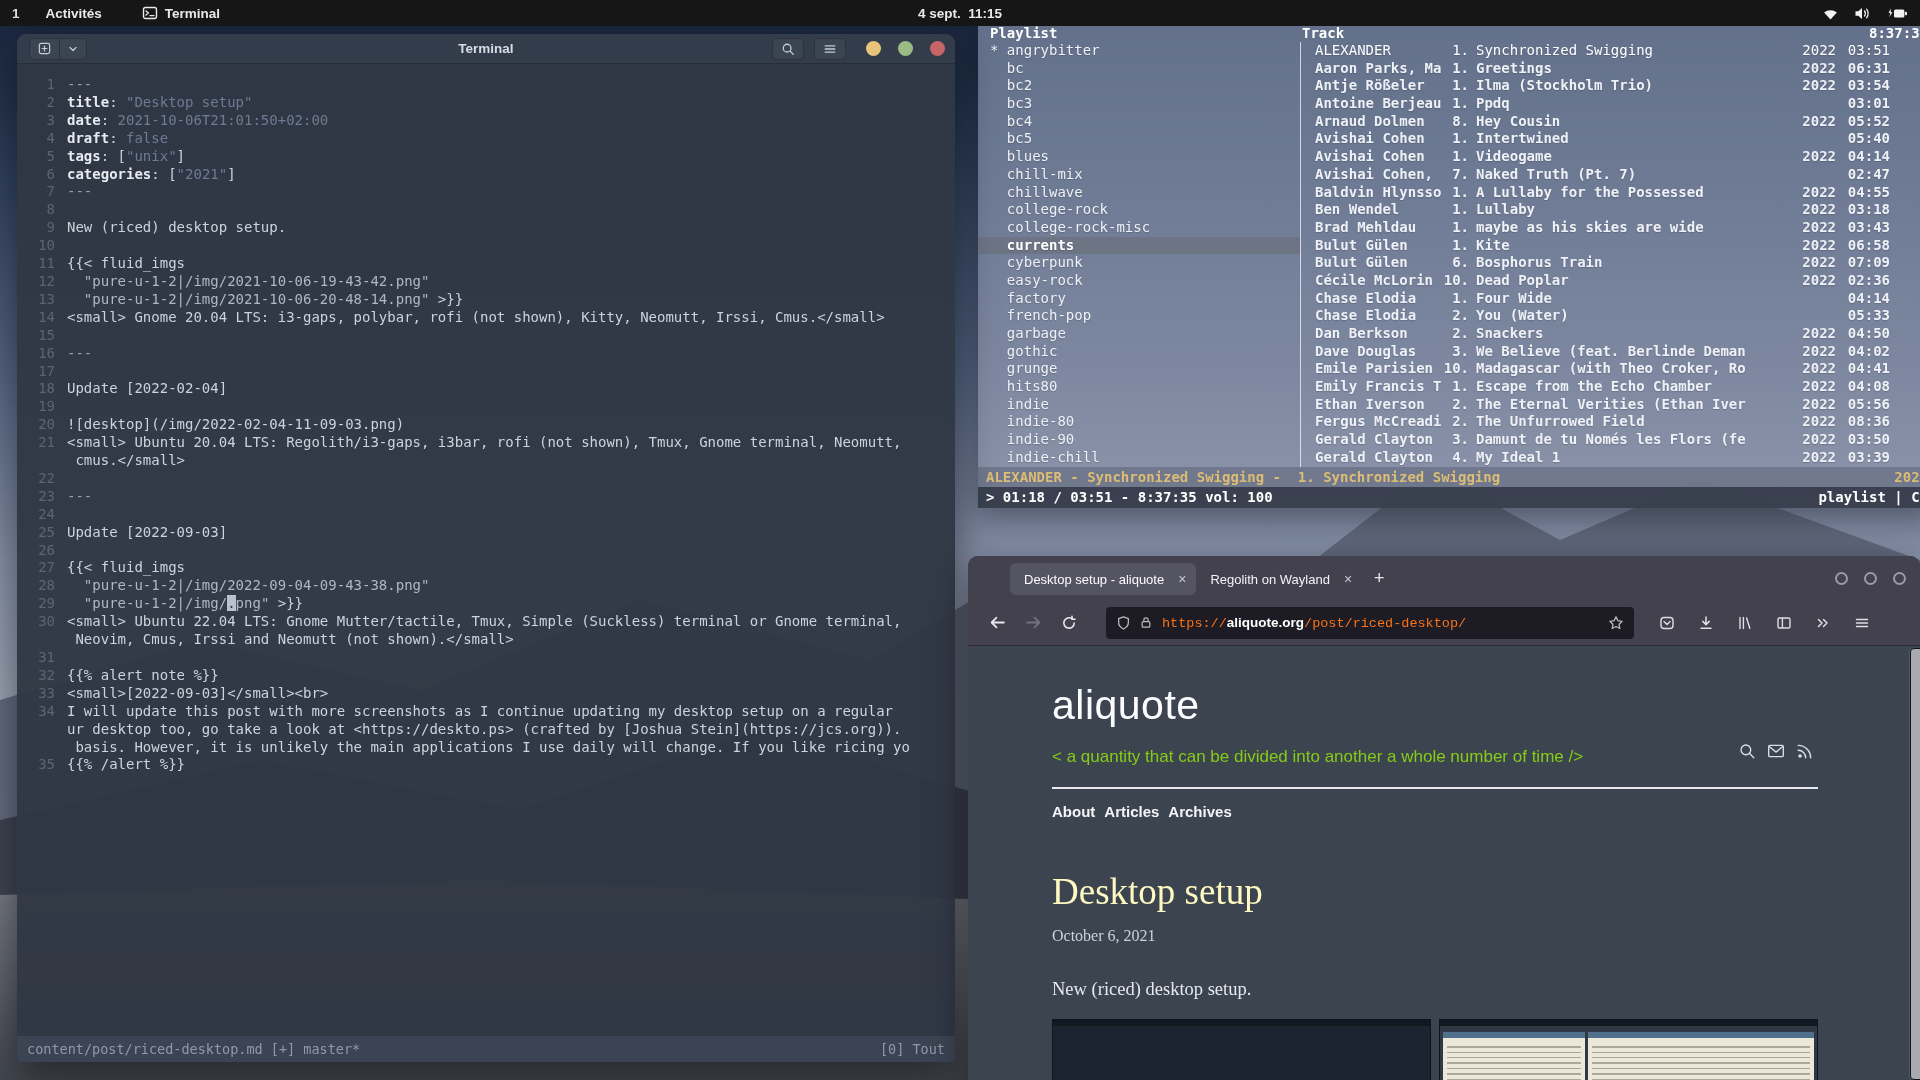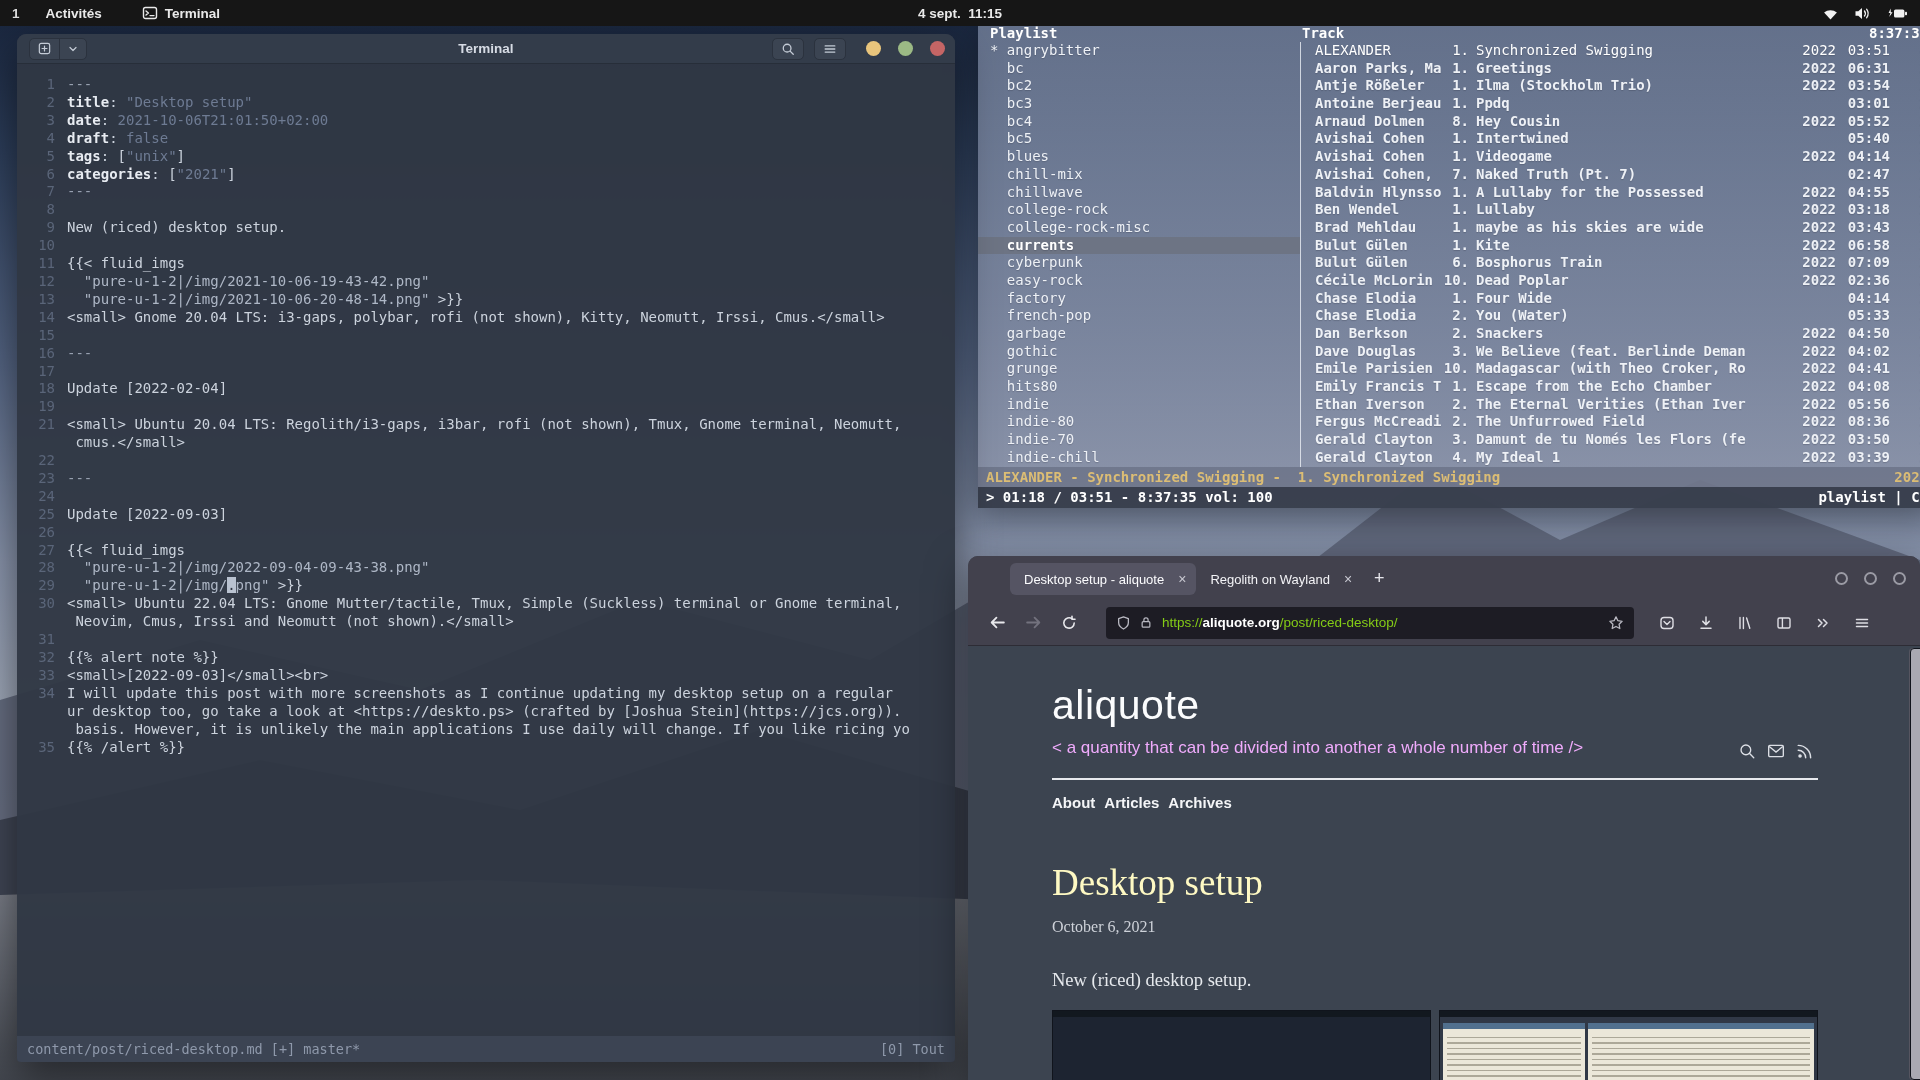--- a/index.html
+++ b/index.html
@@ -89,29 +89,29 @@
   .ff-circles{margin-left:auto;margin-right:14px;display:flex;gap:16px;}
   .ff-circle{width:13px;height:13px;border-radius:50%;border:2px solid #9a9aa4;}
   .ff-nav{position:absolute;left:0;top:44px;right:0;height:46px;background:#42414d;border-bottom:1px solid #2d2c35;
     display:flex;align-items:center;color:#e8e8ec;}
   .nav-ico{width:30px;height:30px;display:flex;align-items:center;justify-content:center;border-radius:4px;}
   .nav-ico.dim{color:#73727e;}
   .ff-back{margin-left:14px;} .ff-fwd{margin-left:6px;} .ff-reload{margin-left:6px;}
   .urlbar{margin-left:22px;width:528px;height:32px;background:#1d1c24;border-radius:4px;display:flex;align-items:center;
     padding:0 10px;color:#b9b9c2;}
   .urlbar .url{font-size:13.5px;margin-left:9px;white-space:nowrap;overflow:hidden;flex:1;}
-  .url .uh{color:#ffffff;font-weight:600;} .url .ud{color:#84cc16;}
+  .url .uh{color:#ffffff;font-weight:600;} .url .ud{color:#f97316;font-family:Liberation Mono, monospace;}
   .ff-right-icons{display:flex;align-items:center;gap:9px;margin-left:18px;color:#dededff;color:#dedee4;}
   .ff-scroll{position:absolute;right:2px;top:92px;width:9px;bottom:0;background:#565560;border-radius:4px;}
   .ff-scroll .thumb{position:absolute;left:1px;right:1px;top:0;height:100%;background:#a9a9b2;border-radius:4px;}
 
   .ff-content{position:absolute;left:0;top:90px;right:14px;bottom:0;background:#3c4450;overflow:hidden;}
   .site{position:absolute;left:84px;top:0;width:766px;}
   .site-title{margin-top:36px;font-size:41px;font-weight:300;color:#fbfcfd;letter-spacing:.5px;}
-  .site-tagline{margin-top:9px;font-size:17px;color:#f0abfc;font-weight:300;}
+  .site-tagline{margin-top:18px;font-size:17px;color:#84cc16;font-weight:300;}
   .site-icons{position:absolute;right:4px;top:96px;display:flex;gap:11px;color:#dcdfe5;}
   .site-hr{margin-top:20px;border:none;border-top:2px solid #e7e9ed;width:100%;}
   .site-nav{margin-top:14px;display:flex;gap:9px;}
   .site-nav a{color:#f4f5f7;font-weight:700;font-size:15px;text-decoration:none;}
   .post-title{margin-top:50px;font-family:"Liberation Serif",serif;font-size:37px;color:#fef9c3;font-weight:400;}
   .post-date{margin-top:14px;font-family:"Liberation Serif",serif;font-size:16px;color:#ced2d9;}
   .post-body{margin-top:34px;font-family:"Liberation Serif",serif;font-size:18.5px;color:#e6e9ed;}
   .thumbs{margin-top:19px;display:flex;gap:8px;}
   .thumb{width:379px;height:200px;position:relative;overflow:hidden;border:1px solid #10141c;}
   .thumb .tb{position:absolute;left:0;top:0;right:0;height:6px;background:#12181f;}
@@ -234,20 +234,21 @@
         <div class="eline"><span class="ln">10</span><span class="lc"></span></div>
         <div class="eline"><span class="ln">11</span><span class="lc"><span class="t">{{&lt; fluid_imgs</span></span></div>
         <div class="eline"><span class="ln">12</span><span class="lc"><span class="m">  "pure-u-1-2|/img/2021-10-06-19-43-42.png"</span></span></div>
         <div class="eline"><span class="ln">13</span><span class="lc"><span class="m">  "pure-u-1-2|/img/2021-10-06-20-48-14.png"</span><span class="t"> &gt;}}</span></span></div>
         <div class="eline"><span class="ln">14</span><span class="lc"><span class="t">&lt;small&gt; Gnome 20.04 LTS: i3-gaps, polybar, rofi (not shown), Kitty, Neomutt, Irssi, Cmus.&lt;/small&gt;</span></span></div>
         <div class="eline"><span class="ln">15</span><span class="lc"></span></div>
         <div class="eline"><span class="ln">16</span><span class="lc"><span class="s">---</span></span></div>
         <div class="eline"><span class="ln">17</span><span class="lc"></span></div>
         <div class="eline"><span class="ln">18</span><span class="lc"><span class="t">Update [2022-02-04]</span></span></div>
         <div class="eline"><span class="ln">19</span><span class="lc"></span></div>
+        <div class="eline"><span class="ln">20</span><span class="lc"><span class="t">![desktop](/img/2022-02-04-11-09-03.png)</span></span></div>
         <div class="eline"><span class="ln">21</span><span class="lc"><span class="t">&lt;small&gt; Ubuntu 20.04 LTS: Regolith/i3-gaps, i3bar, rofi (not shown), Tmux, Gnome terminal, Neomutt,</span></span></div>
         <div class="eline"><span class="ln"></span><span class="lc"><span class="t"> cmus.&lt;/small&gt;</span></span></div>
         <div class="eline"><span class="ln">22</span><span class="lc"></span></div>
         <div class="eline"><span class="ln">23</span><span class="lc"><span class="s">---</span></span></div>
         <div class="eline"><span class="ln">24</span><span class="lc"></span></div>
         <div class="eline"><span class="ln">25</span><span class="lc"><span class="t">Update [2022-09-03]</span></span></div>
         <div class="eline"><span class="ln">26</span><span class="lc"></span></div>
         <div class="eline"><span class="ln">27</span><span class="lc"><span class="t">{{&lt; fluid_imgs</span></span></div>
         <div class="eline"><span class="ln">28</span><span class="lc"><span class="m">  "pure-u-1-2|/img/2022-09-04-09-43-38.png"</span></span></div>
         <div class="eline"><span class="ln">29</span><span class="lc"><span class="m">  "pure-u-1-2|/img/</span><span class="cur">.</span><span class="m">png"</span><span class="t"> &gt;}}</span></span></div>
@@ -291,21 +292,21 @@
           <div class="prow">  cyberpunk</div>
           <div class="prow">  easy-rock</div>
           <div class="prow">  factory</div>
           <div class="prow">  french-pop</div>
           <div class="prow">  garbage</div>
           <div class="prow">  gothic</div>
           <div class="prow">  grunge</div>
           <div class="prow">  hits80</div>
           <div class="prow">  indie</div>
           <div class="prow">  indie-80</div>
-          <div class="prow">  indie-70</div>
+          <div class="prow">  indie-90</div>
           <div class="prow">  indie-chill</div>
         </div>
       <div class="cmus-right" id="cmus-tracks">
           <div class="trow playing">
             <span class="a">ALEXANDER</span>
             <span class="n">1.</span>
             <span class="t">Synchronized Swigging</span>
             <span class="y">2022</span>
             <span class="d">03:51</span>
             <span class="c">4</span>

